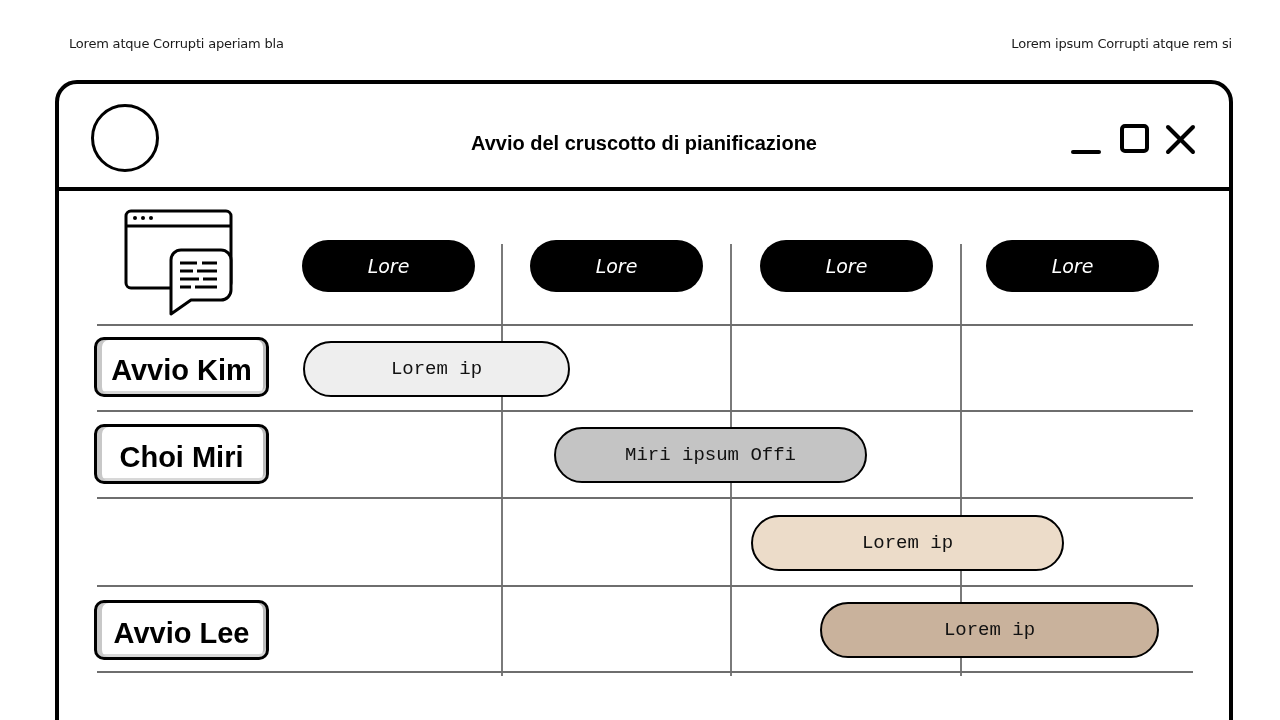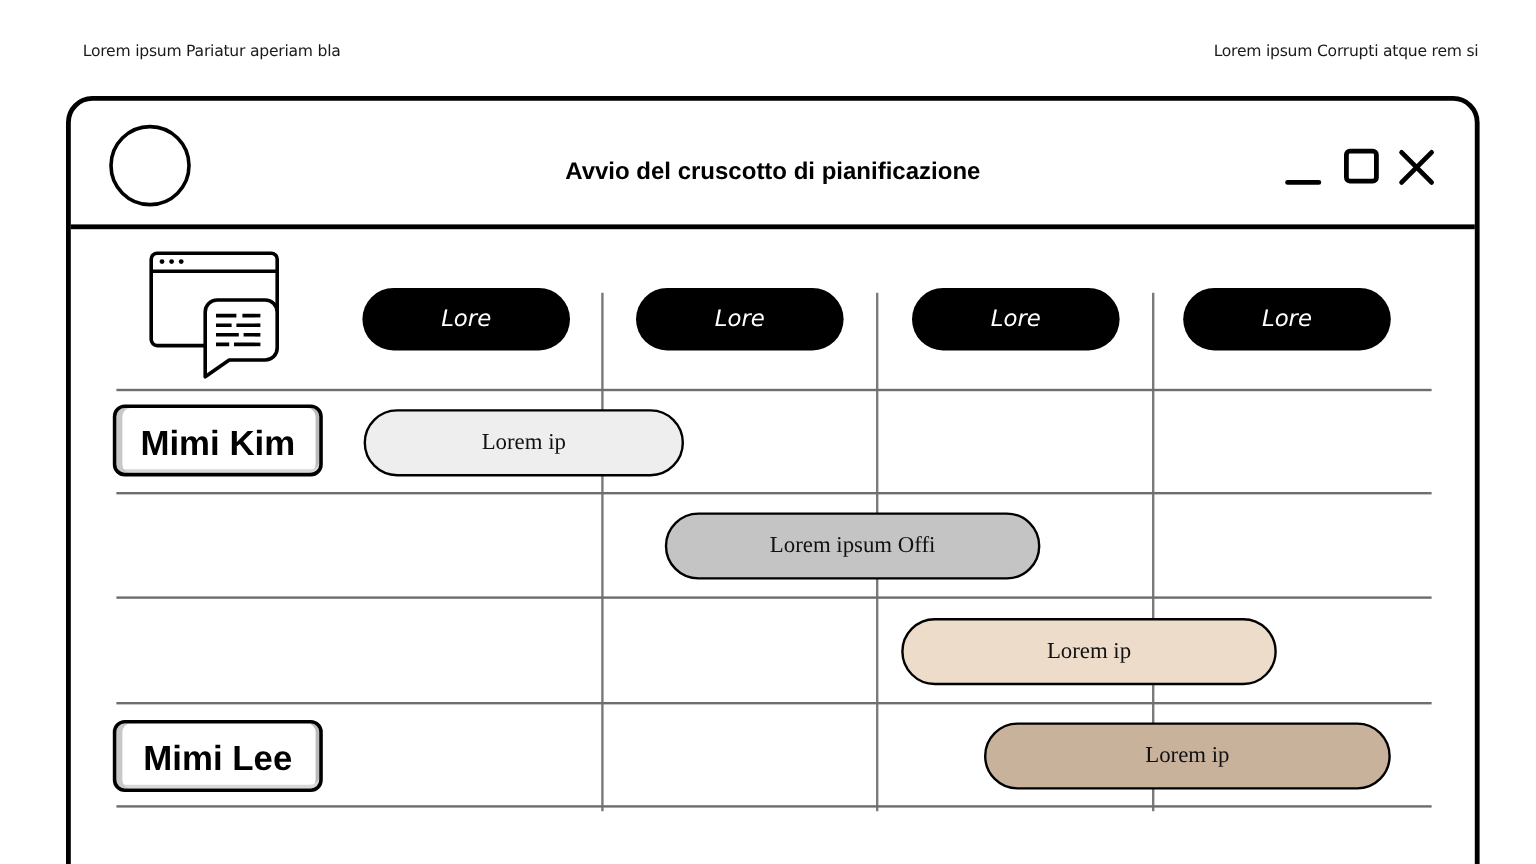--- a/index.html
+++ b/index.html
@@ -47,27 +47,27 @@
     position: absolute; left: 35px; width: 175px; height: 60px;
     border: 3px solid #000; border-radius: 10px; background: #fff;
     box-shadow: inset 5px 0 0 #c8c8c8, inset 0 -3px 0 #d8d8d8, inset -3px 0 0 #bbbbbb;
     display: flex; align-items: center; justify-content: center;
     font-size: 29px; font-weight: bold; color: #000; padding-top: 6px; cursor: pointer;
   }
 
   .task-bar {
     position: absolute; height: 56px; border: 2.5px solid #000; border-radius: 28px;
     display: flex; align-items: center; justify-content: center;
-    font-family: Liberation Serif, serif; font-size: 19px; color: #111; cursor: pointer;
+    font-family: Liberation Mono, monospace; font-size: 19px; color: #111; cursor: pointer;
   }
 </style>
 </head>
 <body>
 
-<div class="corner-note corner-left">Lorem ipsum Pariatur aperiam bla</div>
+<div class="corner-note corner-left">Lorem atque Corrupti aperiam bla</div>
 <div class="corner-note corner-right">Lorem ipsum Corrupti atque rem si</div>
 
 <div class="window">
   <div class="titlebar">
     <div class="title-circle"></div>
     <div class="window-title">Avvio del cruscotto di pianificazione</div>
 
     <div class="win-ctrl win-min">
       <svg width="36" height="36" viewBox="0 0 36 36">
         <line x1="4" y1="30" x2="30" y2="30" stroke="#000" stroke-width="4" stroke-linecap="round"></line>
@@ -111,20 +111,21 @@
   <div class="grid-h" style="top:326px"></div>
   <div class="grid-h" style="top:413px"></div>
   <div class="grid-h" style="top:501px"></div>
   <div class="grid-h" style="top:587px"></div>
 
   <div class="col-pill" style="left:243px">Lore</div>
   <div class="col-pill" style="left:471px">Lore</div>
   <div class="col-pill" style="left:701px">Lore</div>
   <div class="col-pill" style="left:927px">Lore</div>
 
-  <div class="name-tag" style="top:253px">Mimi Kim</div>
-  <div class="name-tag" style="top:516px">Mimi Lee</div>
+  <div class="name-tag" style="top:253px">Avvio Kim</div>
+  <div class="name-tag" style="top:340px">Choi Miri</div>
+  <div class="name-tag" style="top:516px">Avvio Lee</div>
 
   <div class="task-bar" style="left:244px; top:257px; width:267px; background:#eeeeee;">Lorem ip</div>
-  <div class="task-bar" style="left:495px; top:343px; width:313px; background:#c4c4c4;">Lorem ipsum Offi</div>
+  <div class="task-bar" style="left:495px; top:343px; width:313px; background:#c4c4c4;">Miri ipsum Offi</div>
   <div class="task-bar" style="left:692px; top:431px; width:313px; background:#ecdcc9;">Lorem ip</div>
   <div class="task-bar" style="left:761px; top:518px; width:339px; background:#c9b29c;">Lorem ip</div>
 </div>
 
 </body></html>

